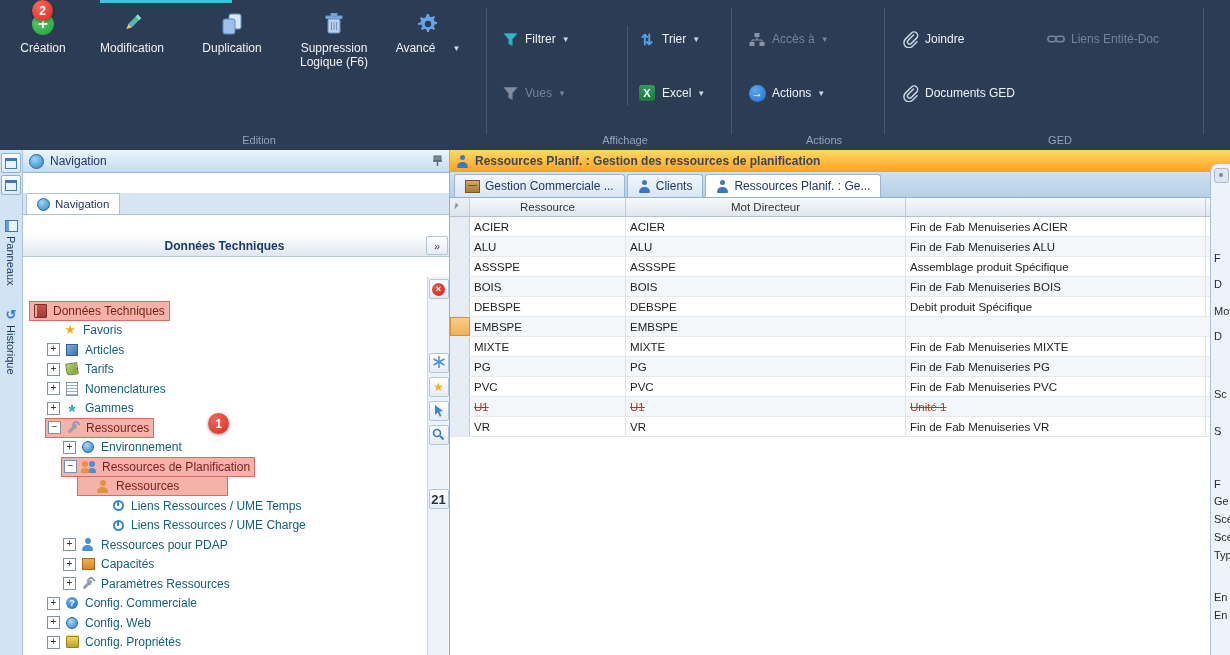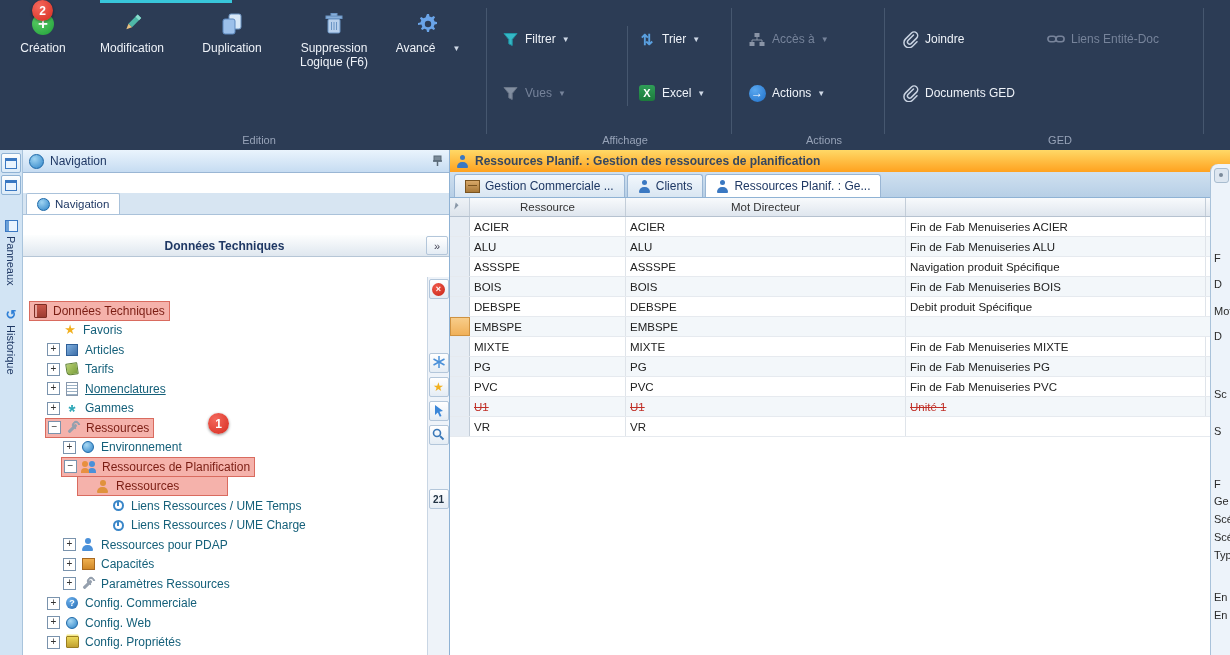--- a/index.html
+++ b/index.html
@@ -90,21 +90,21 @@
   .tree{flex:1;padding-top:24px;overflow:hidden;background:#fff;}
   .tree-row{height:19.5px;display:flex;align-items:center;font-size:12px;color:#15607a;cursor:default;}
   .titem{display:inline-flex;align-items:center;height:18px;padding:0 2px;}
   .titem.annot{background:#f5b2ab;border:1px solid #d96b5f;}
   .titem.annot .tlabel{color:#7a1d13;}
   .titem.wide{padding-right:46px;}
   .exp{width:11px;height:11px;flex:none;border:1px solid #7a93ad;background:#fff;color:#333;
     font-size:10px;line-height:9px;text-align:center;margin-right:4px;}
   .expspacer{width:15px;flex:none;}
   .tlabel{white-space:nowrap;padding:0 2px;}
-  .tlink{text-decoration:underline;}
+  .tlink{}
 
   
   .tico{width:16px;height:15px;margin-right:3px;position:relative;flex:none;
     display:inline-flex;align-items:center;justify-content:center;}
   .book-red-icon::before{content:"";width:11px;height:12px;background:linear-gradient(#c9574b,#9e3c31);
     border:1px solid #7e2d24;border-radius:1px;box-shadow:inset 2px 0 0 #e8a59e;}
   .star-icon::before{content:"★";color:#f2b01e;font-size:13px;line-height:14px;}
   .cube-blue-icon::before{content:"";width:10px;height:10px;
     background:linear-gradient(135deg,#7fb0e0,#3f6fa8);border:1px solid #2f5f98;}
   .tag-green-icon::before{content:"";width:10px;height:10px;
@@ -146,21 +146,21 @@
   
   .sidecol{width:21px;flex:none;background:#eef3f9;border-left:1px solid #c9d6e4;
     display:flex;flex-direction:column;align-items:center;padding-top:2px;gap:4px;}
   .sbt{width:18px;height:18px;flex:none;background:linear-gradient(#fff,#e4ecf4);
     border:1px solid #b3c6da;border-radius:2px;display:flex;align-items:center;justify-content:center;
     font-size:10px;cursor:default;}
   .gap50{margin-top:50px;}
   .gap40{margin-top:40px;}
   .close-red{width:13px;height:13px;border-radius:50%;background:radial-gradient(circle at 35% 30%,#f0584a,#c62416);
     color:#fff;font-size:9px;line-height:13px;text-align:center;font-weight:bold;}
-  .sort21{font-size:10px;font-weight:bold;color:#234;}
+  .sort21{font-size:13px;font-weight:bold;color:#234;}
 
   
   .main{flex:1;display:flex;flex-direction:column;background:#fff;position:relative;min-width:0;}
   .main-cap{height:22px;flex:none;background:linear-gradient(#ffd967,#ffa21f);
     display:flex;align-items:center;gap:6px;padding:0 6px;font-size:12px;font-weight:600;color:#37475f;}
   .person-ico{width:13px;height:13px;position:relative;flex:none;display:inline-block;}
   .person-ico::before{content:"";position:absolute;top:0;left:4px;width:5px;height:5px;
     border-radius:50%;background:#3a78c2;}
   .person-ico::after{content:"";position:absolute;bottom:0;left:1px;width:11px;height:6px;
     border-radius:5px 5px 1px 1px;background:#3a78c2;}
@@ -609,21 +609,21 @@
           <div class="trow">
             <div class="ind"></div>
             <div class="td cw1">ALU</div>
             <div class="td cw2">ALU</div>
             <div class="td cw3">Fin de Fab Menuiseries ALU</div>
           </div>
           <div class="trow">
             <div class="ind"></div>
             <div class="td cw1">ASSSPE</div>
             <div class="td cw2">ASSSPE</div>
-            <div class="td cw3">Navigation produit Spécifique</div>
+            <div class="td cw3">Assemblage produit Spécifique</div>
           </div>
           <div class="trow">
             <div class="ind"></div>
             <div class="td cw1">BOIS</div>
             <div class="td cw2">BOIS</div>
             <div class="td cw3">Fin de Fab Menuiseries BOIS</div>
           </div>
           <div class="trow">
             <div class="ind"></div>
             <div class="td cw1">DEBSPE</div>
@@ -656,20 +656,21 @@
           <div class="trow del">
             <div class="ind"></div>
             <div class="td cw1">U1</div>
             <div class="td cw2">U1</div>
             <div class="td cw3">Unité 1</div>
           </div>
           <div class="trow">
             <div class="ind"></div>
             <div class="td cw1">VR</div>
             <div class="td cw2">VR</div>
+            <div class="td cw3">Fin de Fab Menuiseries VR</div>
           </div>
         </div>
     </div>
     <div class="detail">
       <span class="corner-ico"></span>
     <span class="frag" style="top: 88px;">F</span>
         <span class="frag" style="top: 114px;">D</span>
         <span class="frag" style="top: 141px;">Mot</span>
         <span class="frag" style="top: 166px;">D</span>
         <span class="frag" style="top: 224px;">Sc</span>

